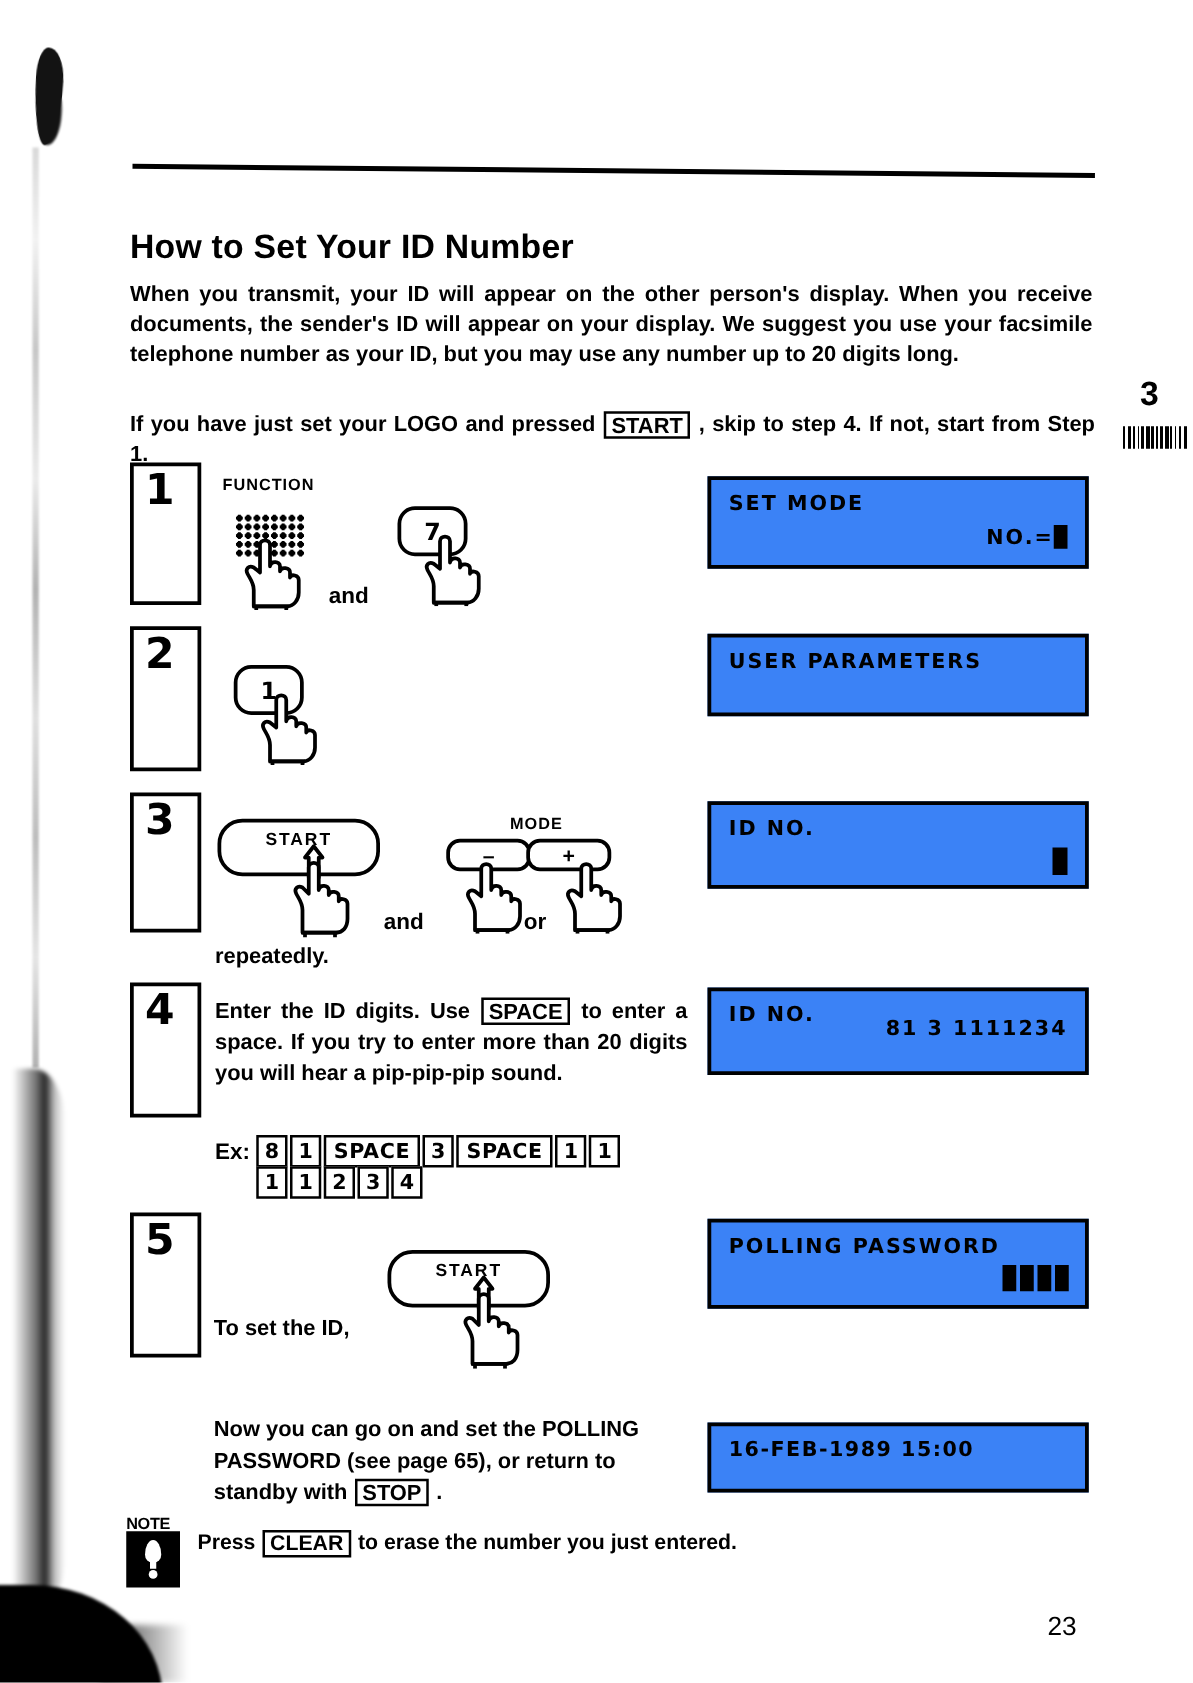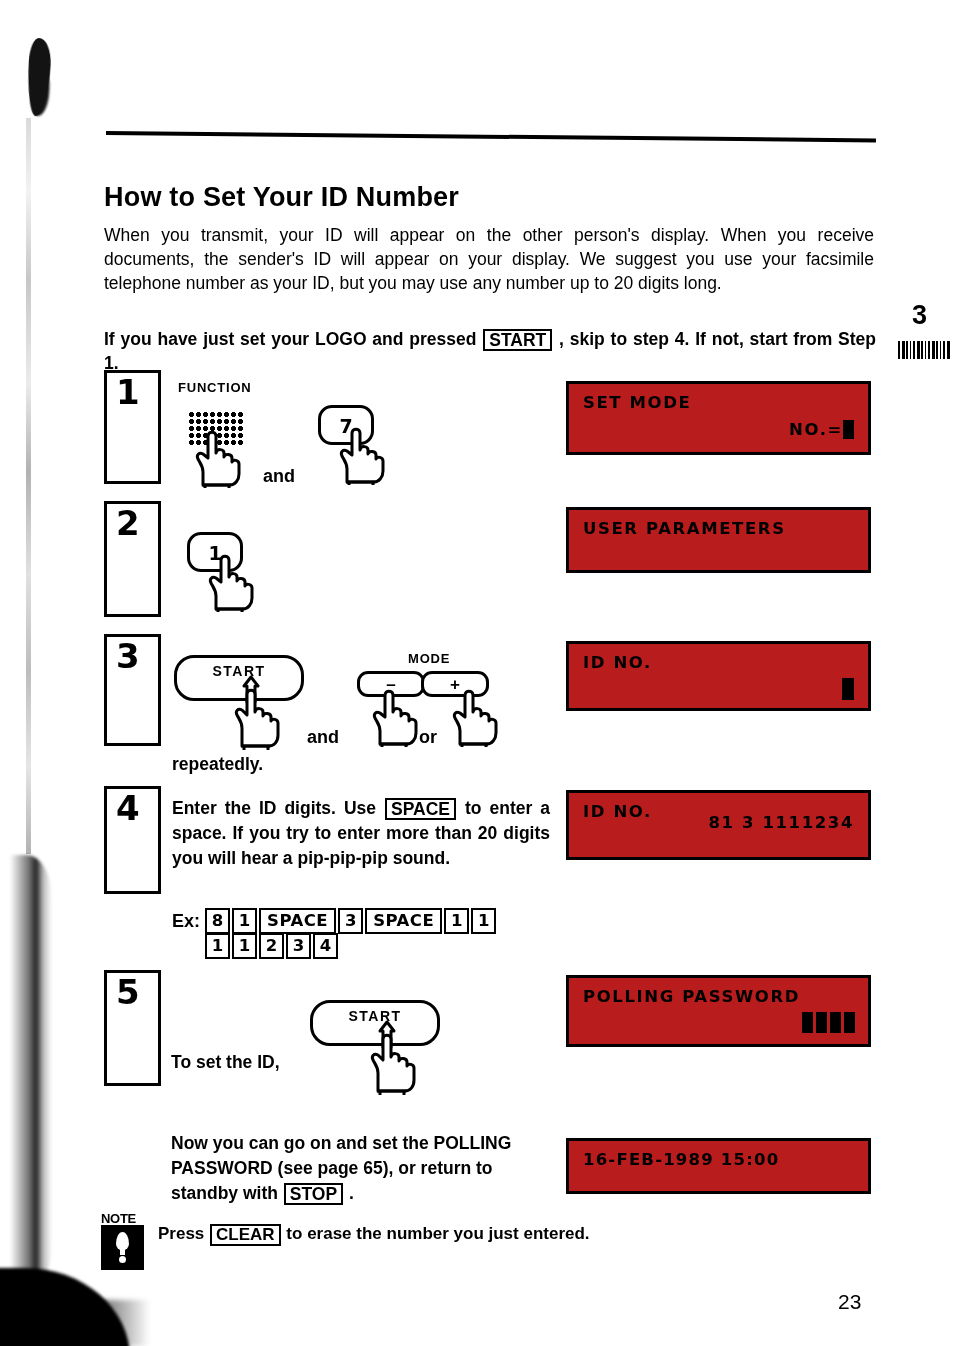--- a/index.html
+++ b/index.html
@@ -72,21 +72,21 @@
 
   
   .h1 {
     position: absolute; left: 104px; top: 164px;
     font-size: 27px; font-weight: bold;
     letter-spacing: .2px;
   }
   .intro {
     position: absolute; left: 104px; top: 205px;
     width: 770px;
-    font-size: 17.5px; font-weight: normal;
+    font-size: 17.5px; font-weight: bold;
     line-height: 24px;
     text-align: justify;
   }
   .intro2 {
     position: absolute; left: 104px; top: 309px;
     width: 772px;
     font-size: 17.5px; font-weight: bold;
     line-height: 24px;
     text-align: justify;
   }
@@ -132,21 +132,21 @@
     font-size: 34px;
     font-weight: bold;
     font-family: "DejaVu Sans", sans-serif;
     line-height: 36px;
   }
 
   
   .lcd {
     position: absolute;
     border: 3px solid #000;
-    background: #b91c1c;
+    background: #3b82f6;
     box-sizing: border-box;
     left: 566px;
     width: 305px;
     font-family: "DejaVu Sans", sans-serif;
     font-weight: bold;
     font-size: 16.5px;
     letter-spacing: 1.6px;
   }
   .lcd .l1 { position: absolute; left: 14px; top: 9px; }
   .lcd .l2 { position: absolute; right: 14px; top: 36px; text-align: right; }

